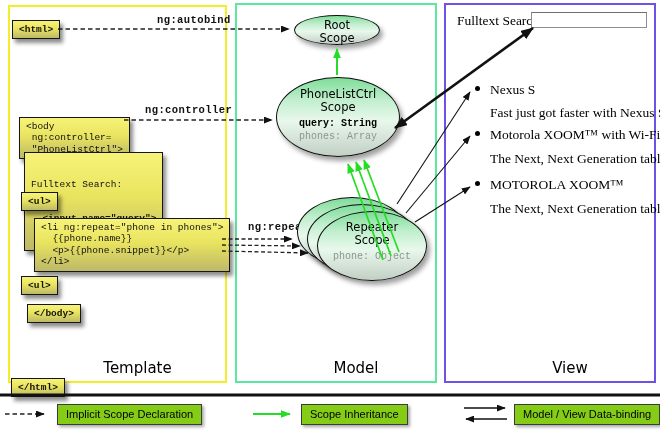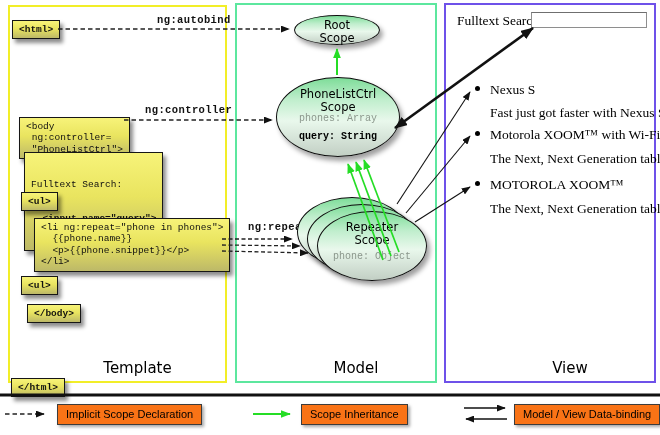--- a/index.html
+++ b/index.html
@@ -23,21 +23,21 @@
            box-shadow:3px 4px 5px rgba(0,0,0,.38);text-align:center;box-sizing:border-box;}
   .scope-name{font:11.5px/1.1 "DejaVu Sans",sans-serif;color:#000;white-space:pre;}
   .scope-prop{font:10px/1.25 "Liberation Mono",monospace;white-space:pre;}
   .prop-bold{font-weight:bold;color:#000;}
   .prop-gray{color:#8b978c;}
   .vtext{position:absolute;font:13.5px/1.2 "Liberation Serif",serif;color:#000;white-space:nowrap;}
   .bullet{position:absolute;width:5px;height:5px;border-radius:50%;background:#000;}
   .vinput{position:absolute;left:531px;top:12px;width:110px;height:14px;
           border:1px solid #8e8e8e;border-top:1.5px solid #6f6f6f;background:#fff;
           font:12px "Liberation Serif",serif;padding:0 2px;}
-  .legbox{position:absolute;top:404px;background:#f97316;border:1.6px solid #3c3c3c;
+  .legbox{position:absolute;top:404px;background:#84cc16;border:1.6px solid #3c3c3c;
           box-shadow:2px 2px 3px rgba(0,0,0,.35);font:11px/1 "Liberation Sans",sans-serif;
           color:#000;padding:4px 8px;white-space:nowrap;}
   svg.overlay{position:absolute;left:0;top:0;pointer-events:none;}
 </style>
 </head>
 <body>
 
 <div id="stage">
 
   <div class="col col-template">
@@ -72,22 +72,22 @@
   <div class="nglabel" style="left:236px;top:222px;">ng:repeat</div>
 
   <div class="ellipse" style="left:294px;top:15px;width:86px;height:30px;padding-top:3px;">
     <div class="scope-name">Root
 Scope</div>
   </div>
 
   <div class="ellipse" style="left:276px;top:77px;width:124px;height:80px;padding-top:10px;">
     <div class="scope-name">PhoneListCtrl
 Scope</div>
+    <div class="scope-prop prop-bold" style="margin-top:5px;">query: String</div>
     <div class="scope-prop prop-gray">phones: Array</div>
-    <div class="scope-prop prop-bold" style="margin-top:5px;">query: String</div>
   </div>
 
   <div class="ellipse" style="left:297px;top:197px;width:110px;height:70px;"></div>
   <div class="ellipse" style="left:307px;top:204px;width:110px;height:70px;"></div>
   <div class="ellipse" style="left:317px;top:211px;width:110px;height:70px;padding-top:9px;">
     <div class="scope-name">Repeater
 Scope</div>
     <div class="scope-prop prop-gray" style="margin-top:5px;">phone: Object</div>
   </div>
 

